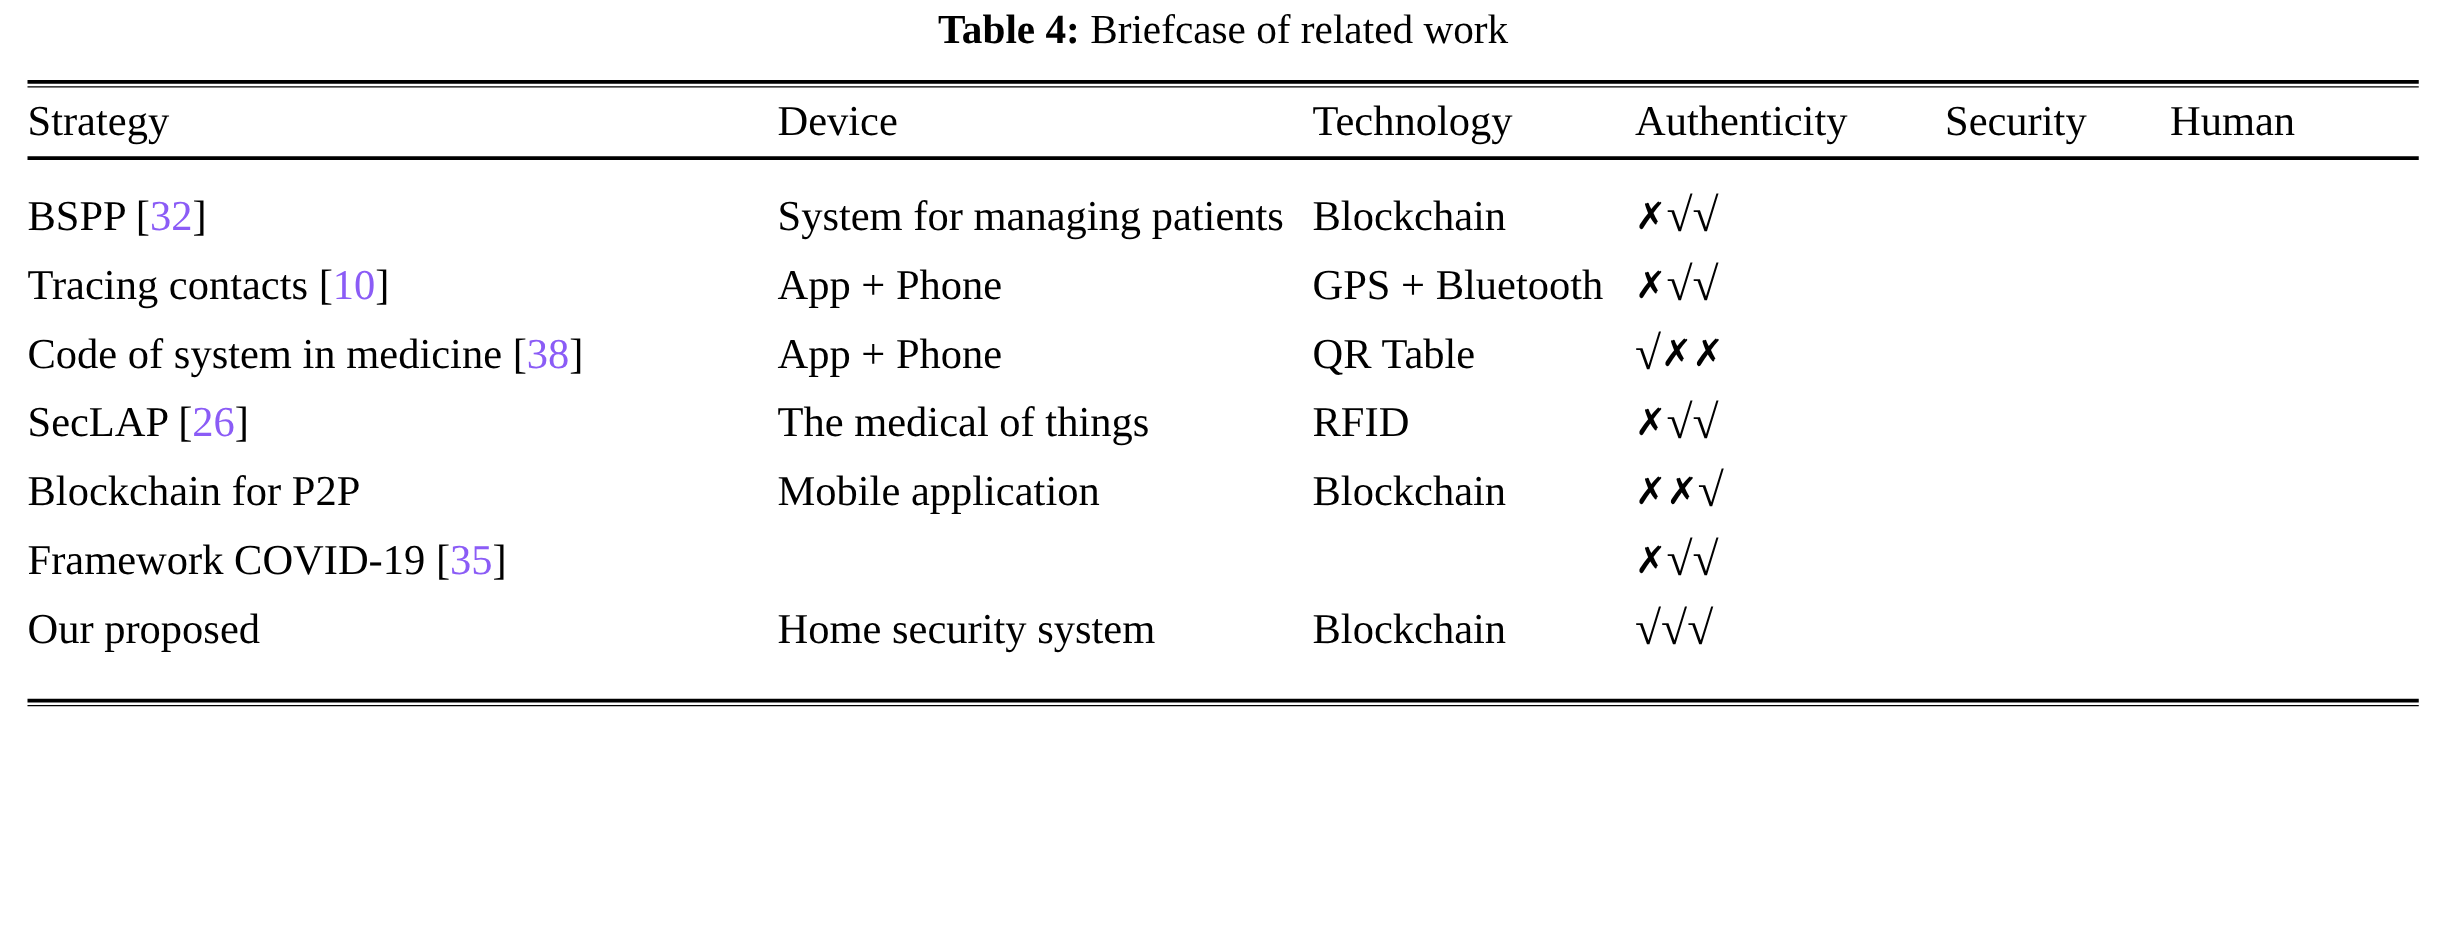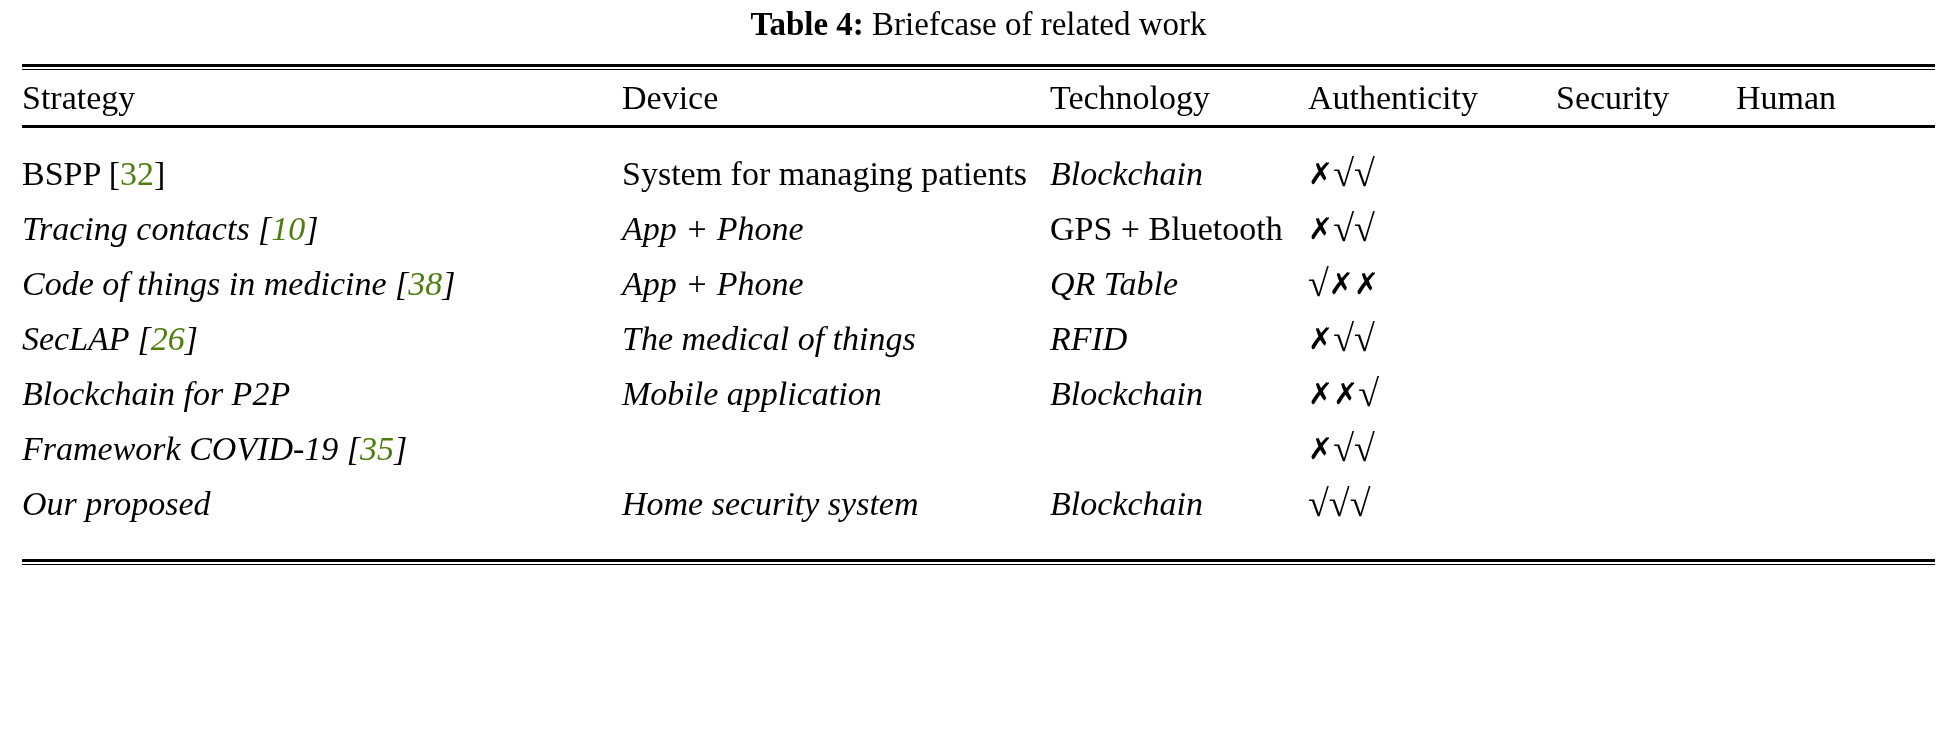--- a/index.html
+++ b/index.html
@@ -73,39 +73,39 @@
   col.c-sec        { width: 180px; }
   col.c-human      { width: 200px; }
 
   thead td { padding-top: 16px; padding-bottom: 14px; font-family: Liberation Serif, serif; }
   tbody td { padding-top: 6px; padding-bottom: 6px; }
 
   tbody tr.r-first td { padding-top: 18px; }
   tbody tr.r-last  td { padding-bottom: 28px; }
 
   .cite-br { color: #000000; }
-  .cite-num { color: #4d7c0f; }
+  .cite-num { color: #8b5cf6; }
 
   .sym {
     font-size: 34px;
     line-height: 55px;
     display: inline-block;
   }
   .sym-check {
     font-family: "Liberation Serif", "DejaVu Serif", serif;
     font-size: 38px;
   }
   .sym-cross {
     font-family: "DejaVu Sans", sans-serif;
     font-weight: bold;
     font-size: 30px;
     font-style: italic;
   }
   .wrapcell { white-space: normal; }
-  .nowrapcell { white-space: nowrap; font-style: italic; }
+  .nowrapcell { white-space: nowrap; }
 </style>
 </head>
 <body>
 
 <div class="page">
 
   <div class="caption">
     <span class="cap-label">Table 4:</span>
     <span class="cap-text">Briefcase of related work</span>
   </div>
@@ -158,21 +158,21 @@
       <tr>
         <td class="nowrapcell"><span>Tracing contacts </span><span class="cite-br">[<span class="cite-num">10</span>]</span></td>
         <td class="nowrapcell">App + Phone</td>
         <td class="wrapcell">GPS + Bluetooth</td>
         <td class="sym sym-cross">✗</td>
         <td class="sym sym-check">√</td>
         <td class="sym sym-check">√</td>
       </tr>
 
       <tr>
-        <td class="nowrapcell"><span>Code of things in medicine </span><span class="cite-br">[<span class="cite-num">38</span>]</span></td>
+        <td class="nowrapcell"><span>Code of system in medicine </span><span class="cite-br">[<span class="cite-num">38</span>]</span></td>
         <td class="nowrapcell">App + Phone</td>
         <td class="nowrapcell">QR Table</td>
         <td class="sym sym-check">√</td>
         <td class="sym sym-cross">✗</td>
         <td class="sym sym-cross">✗</td>
       </tr>
 
       <tr>
         <td class="nowrapcell"><span>SecLAP </span><span class="cite-br">[<span class="cite-num">26</span>]</span></td>
         <td class="nowrapcell">The medical of things</td>

